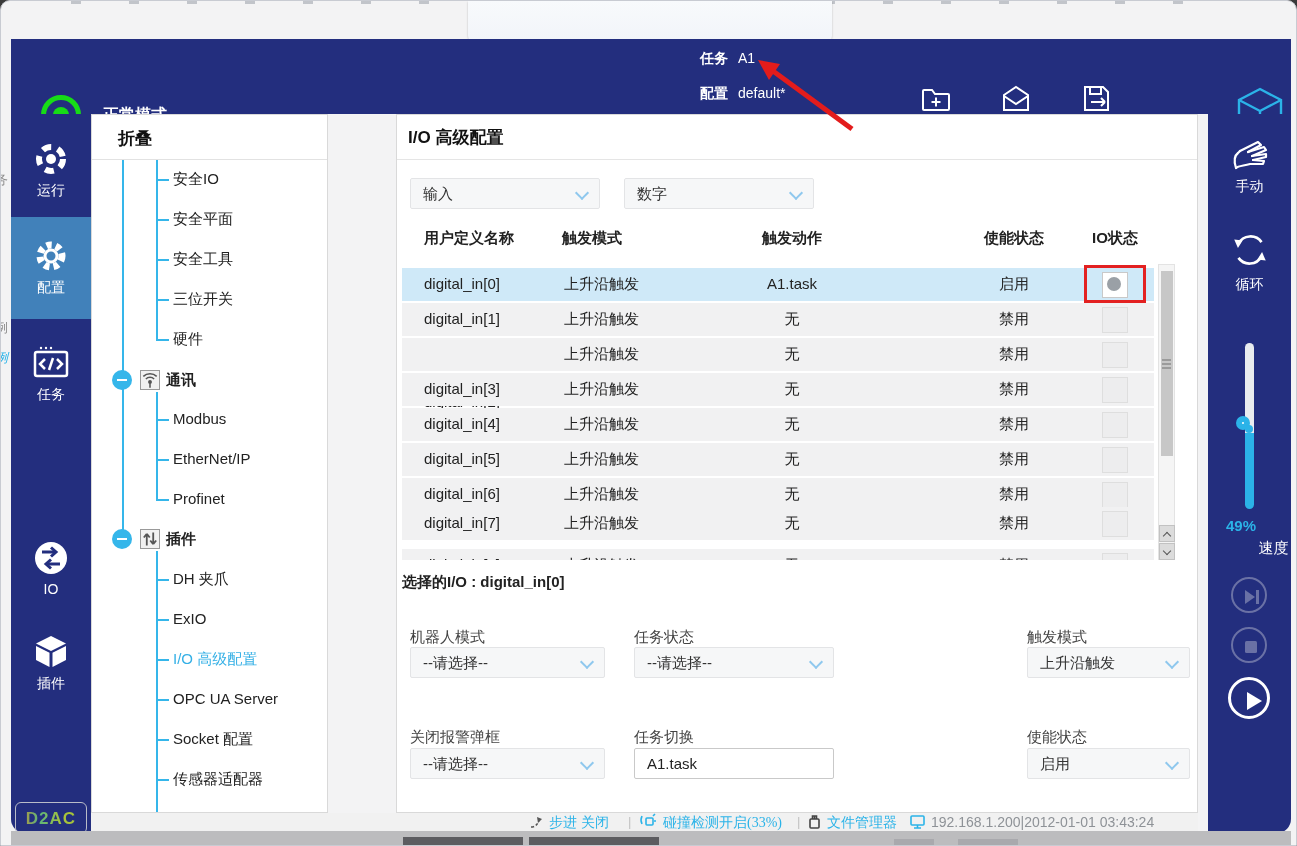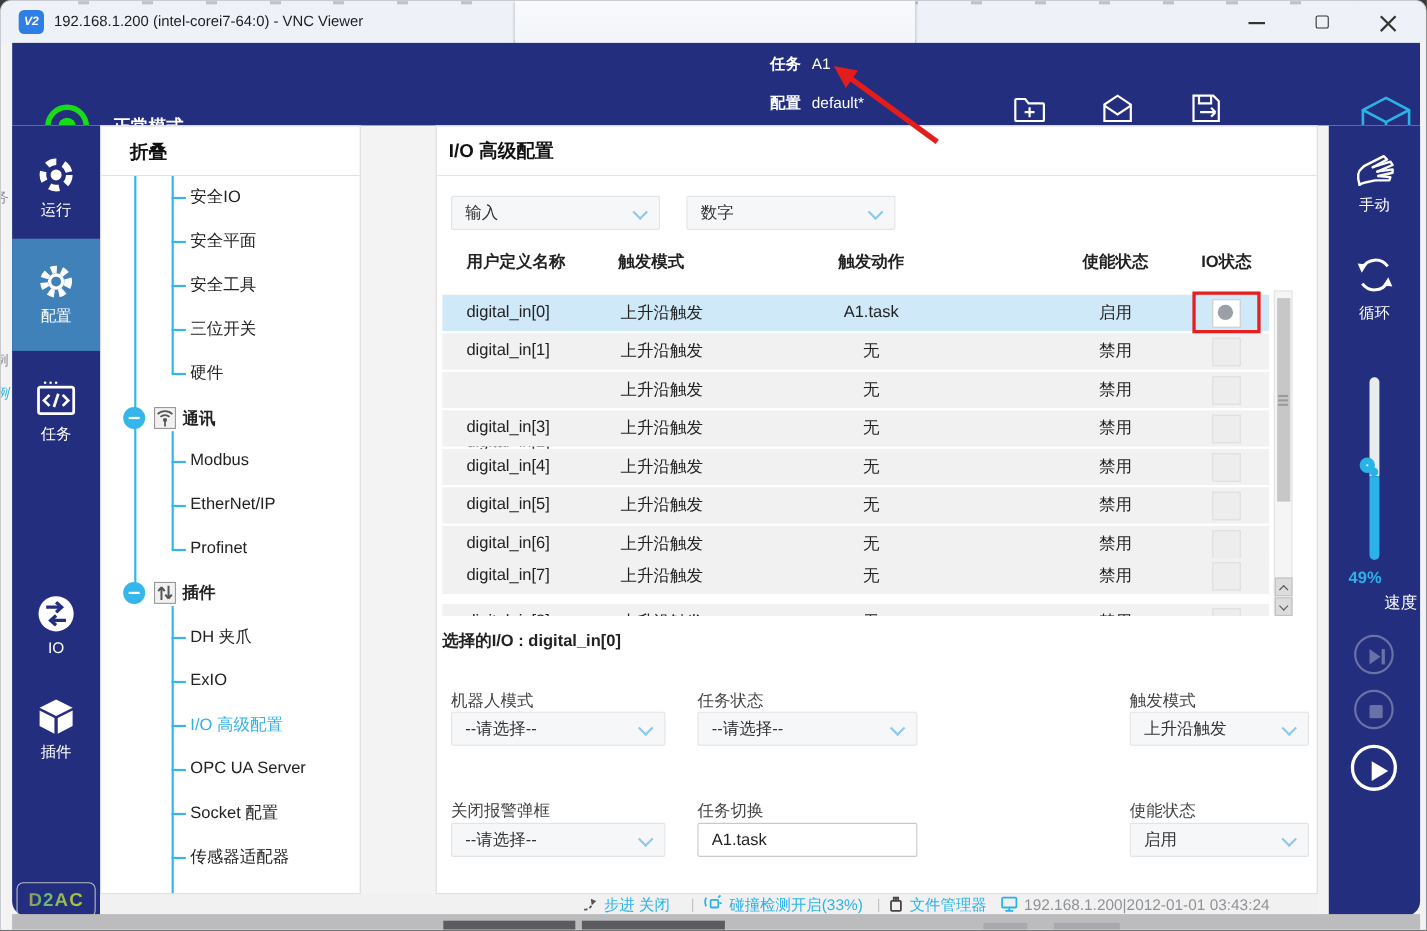--- a/index.html
+++ b/index.html
@@ -92,30 +92,20 @@
   .lt{background:#a9a9ad;}
   
   .anno-box{left:1083px;top:264px;width:62px;height:38px;border:3px solid #e32121;z-index:40;}
   .anno-svg{left:0;top:0;z-index:50;pointer-events:none;}
 </style>
 </head>
 <body>
 
 <div class="window">
 
-  <div class="abs titlebar">
-    <div class="abs vnc-logo">V2</div>
-    <div class="abs win-title">192.168.1.200 (intel-corei7-64:0) - VNC Viewer</div>
-    <div class="abs btn-min"></div>
-    <div class="abs btn-max"></div>
-    <div class="abs btn-close">
-        <i></i>
-        <i></i>
-      </div>
-  </div>
   <div class="abs top-dashes"></div>
   <div class="abs vnc-tab"></div>
   <div class="abs tab-tick1"></div>
   <div class="abs tab-tick2"></div>
 
   <div class="abs header">
     <div class="abs status-ring">
         <b></b>
       </div>
     <div class="abs mode-label">正常模式</div>
@@ -474,21 +464,21 @@
           <path d="M2 13 Q8 13 10 6" stroke-dasharray="3 2"></path>
           <polygon points="8,3 13,5 9,9" fill="#555" stroke="none"></polygon>
         </svg></span>
     <span class="abs st-cyan" style="left:458px;top:1px;">步进 关闭</span>
     <span class="abs st-sep" style="left:537px;top:1px;">|</span>
     <span class="abs" style="left:548px;top:0;"><svg width="18" height="17" viewBox="0 0 18 17" fill="none" stroke="#2bb3e8" stroke-width="1.6">
           <path d="M3 3 q-2 4 0 8"></path>
           <rect x="7" y="5" width="7" height="7" rx="1"></rect>
           <path d="M14 3 l2 -2 M15 8 h2"></path>
         </svg></span>
-    <span class="abs st-cyan" style="left:572px;top:1px;">碰撞检测开启(33%)</span>
+    <span class="abs st-cyan" style="left:572px;top:1px;font-family:Liberation Serif, serif;">碰撞检测开启(33%)</span>
     <span class="abs st-sep" style="left:706px;top:1px;">|</span>
     <span class="abs" style="left:716px;top:1px;"><svg width="15" height="16" viewBox="0 0 15 16" fill="none" stroke="#444" stroke-width="1.6">
           <rect x="3" y="5" width="9" height="9" rx="1"></rect>
           <path d="M5.5 5 V2 h4 V5 M7.5 2 V5"></path>
         </svg></span>
     <span class="abs st-cyan" style="left:736px;top:1px;">文件管理器</span>
     <span class="abs" style="left:818px;top:1px;"><svg width="17" height="16" viewBox="0 0 17 16" fill="none" stroke="#2bb3e8" stroke-width="1.6">
           <rect x="2" y="2" width="13" height="9" rx="1"></rect>
           <path d="M8.5 11 v3 M5 14 h7"></path>
         </svg></span>

